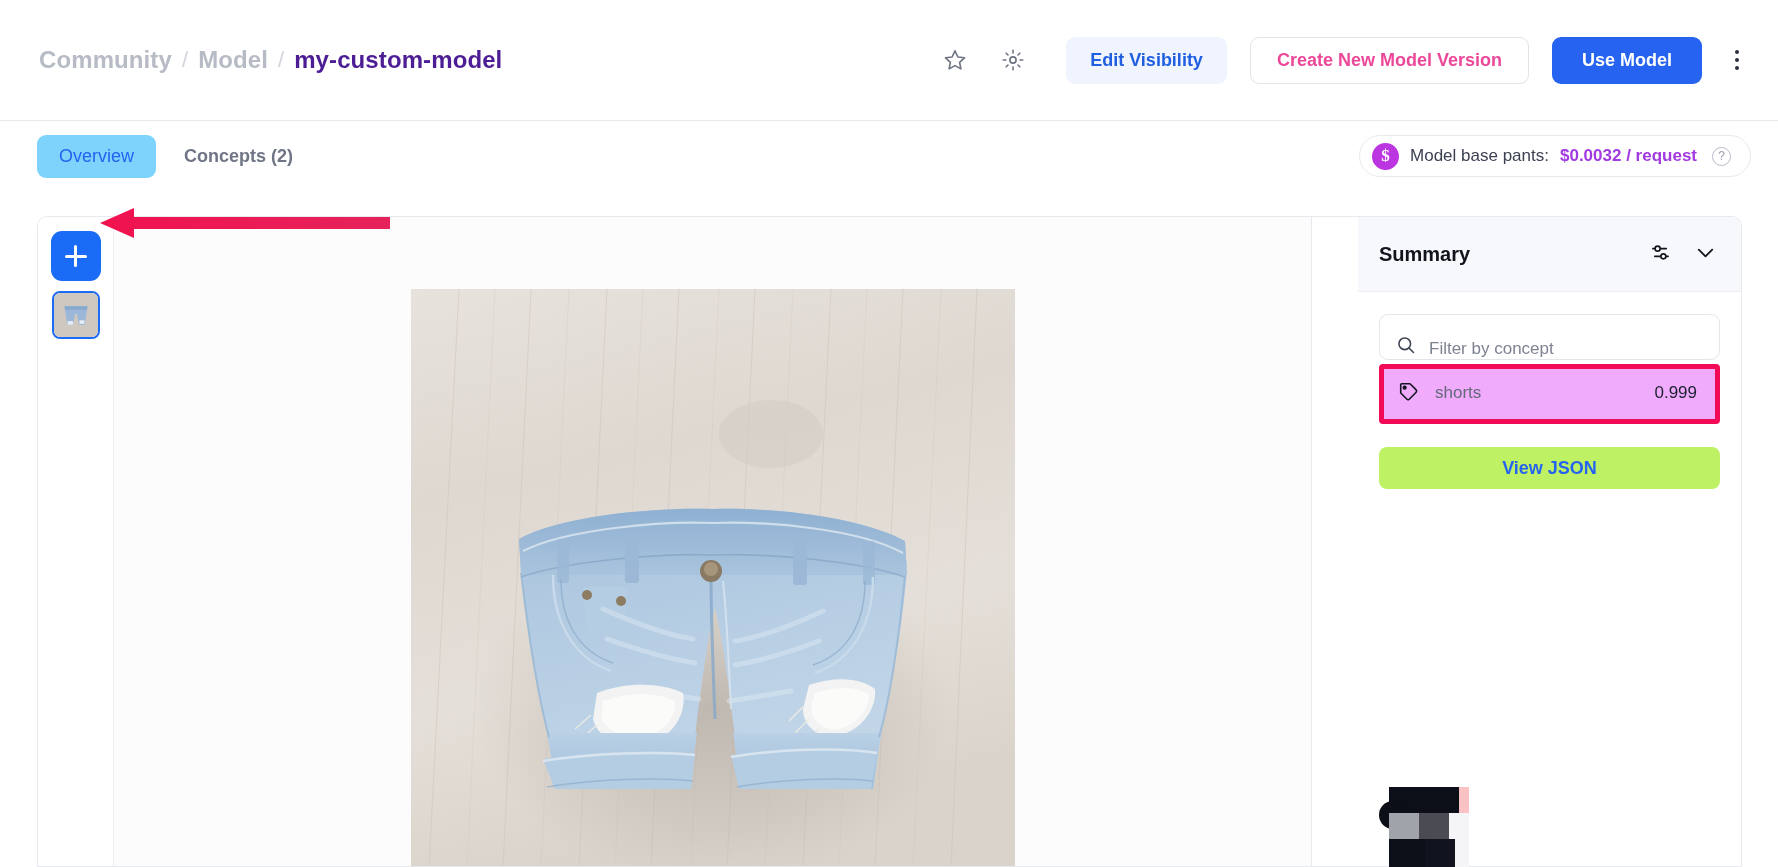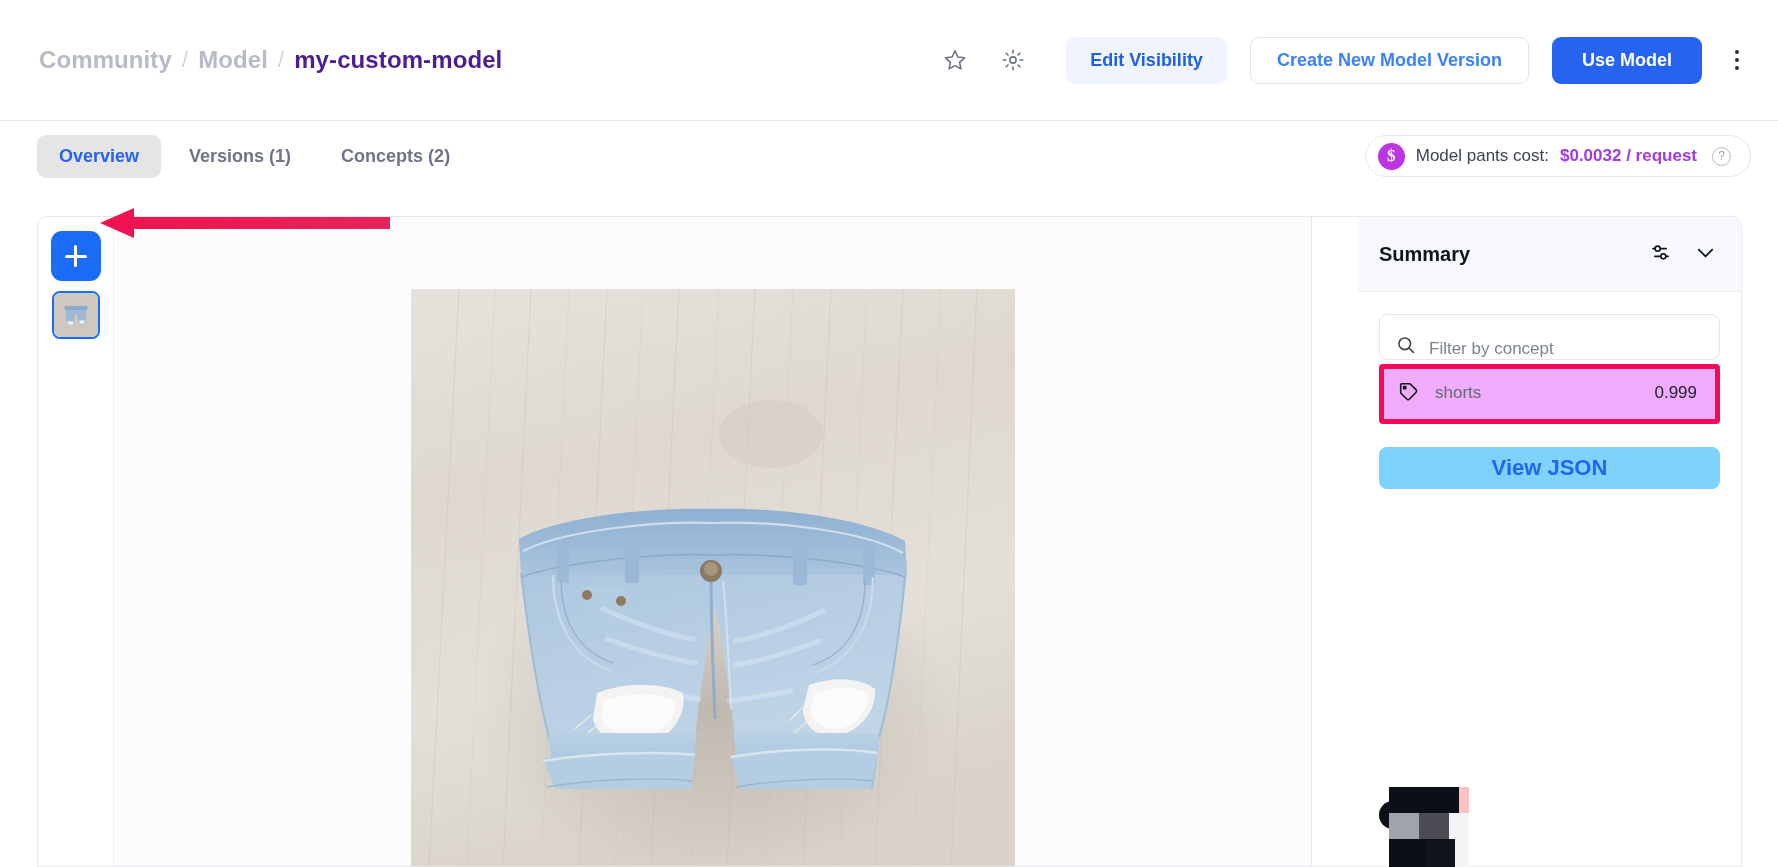--- a/index.html
+++ b/index.html
@@ -39,21 +39,21 @@
     font-family:"Liberation Sans", sans-serif;
     font-size:18px; font-weight:700; cursor:pointer;
     border-radius:9px; white-space:nowrap;
     display:flex; align-items:center; justify-content:center;
   }
   .btn-edit-vis {
     background:#eff4fe; color:#1f5fe0; border:none;
     height:47px; padding:0 24px; margin-left:18px;
   }
   .btn-create {
-    background:#fff; color:#3b82f6; border:1px solid #e2e4ea;
+    background:#fff; color:#ec4899; border:1px solid #e2e4ea;
     height:47px; padding:0 26px; margin-left:11px; font-weight:600;
   }
   .btn-use {
     background:#2563f0; color:#fff; border:none;
     height:47px; padding:0 30px; margin-left:11px;
   }
   .kebab {
     width:38px; height:46px; display:flex; flex-direction:column;
     align-items:center; justify-content:center; gap:4px; cursor:pointer;
     margin-left:4px;
@@ -65,21 +65,21 @@
     position:absolute; left:0; top:121px; width:1778px; height:70px;
     display:flex; align-items:center;
   }
   .tabs { display:flex; align-items:center; margin-left:37px; gap:6px; }
   .tab {
     font-size:18px; font-weight:600; color:#6f7585;
     padding:11px 22px; border-radius:9px; cursor:pointer;
     background:transparent; border:none; white-space:nowrap;
     font-family:"Liberation Sans", sans-serif;
   }
-  .tab.active { background:#e5e5e5; color:#2563f0; font-weight:700; }
+  .tab.active { background:#7dd3fc; color:#2563f0; font-weight:400; }
 
   .costpill {
     margin-left:auto; margin-right:27px;
     display:flex; align-items:center; gap:11px;
     height:42px; padding:0 19px 0 12px;
     border:1px solid #e7e9ef; border-radius:22px; background:#fff;
   }
   .dollar-badge {
     width:27px; height:27px; border-radius:50%;
     background:#bb35e0; color:#fff;
@@ -160,22 +160,22 @@
   }
   .concept-row {
     display:flex; align-items:center; height:34px;
     padding:0 10px 0 6px; cursor:pointer;
   }
   .concept-name { font-size:17px; color:#646a79; margin-left:16px; }
   .concept-val { margin-left:auto; font-size:17px; color:#1b2130; font-weight:400; }
 
   .viewjson {
     margin-top:23px; width:100%; height:42px;
-    background:#7dd3fc; color:#2563f0; border:none; border-radius:8px;
-    font-size:22px; font-weight:700; cursor:pointer;
+    background:#bef264; color:#2563f0; border:none; border-radius:8px;
+    font-size:18px; font-weight:700; cursor:pointer;
     font-family:"Liberation Sans", sans-serif;
   }
 
   
   .arrow-ann { position:absolute; left:100px; top:206px; pointer-events:none; }
 
   
   .corner-widget {
     position:absolute; right:0; bottom:0; width:96px; height:80px;
     overflow:hidden; pointer-events:none;
@@ -214,27 +214,26 @@
           <i></i>
           <i></i>
           <i></i>
         </div>
     </div>
   </div>
 
   <div class="tabsrow">
     <div class="tabs">
       <button class="tab active">Overview</button>
-      <button class="tab">Versions (1)</button>
       <button class="tab">Concepts (2)</button>
     </div>
 
     <div class="costpill">
       <div class="dollar-badge">$</div>
-      <span class="cost-label">Model pants cost:</span>
+      <span class="cost-label">Model base pants:</span>
       <span class="cost-value">$0.0032 / request</span>
       <span class="help-ico">?</span>
     </div>
   </div>
 
   <div class="content">
 
     <div class="thumbrail">
       <button class="add-btn"></button>
       <div class="thumb">

